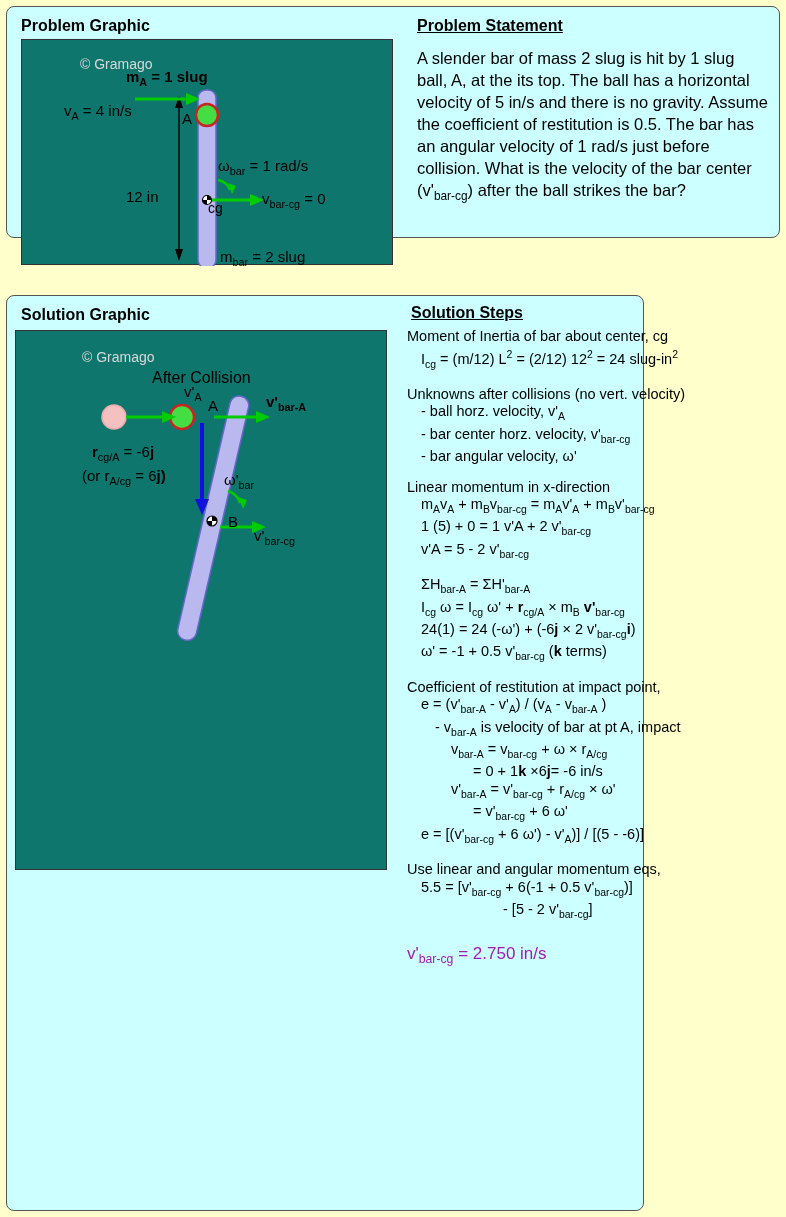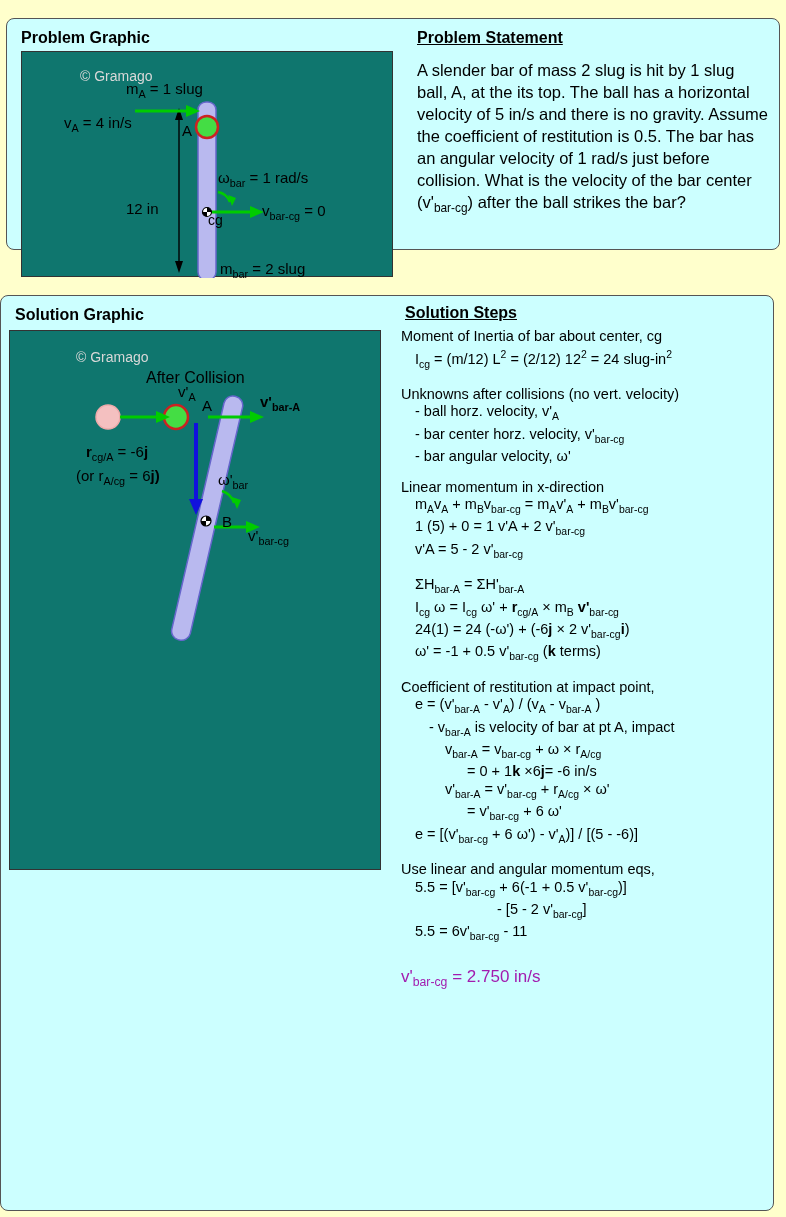--- a/index.html
+++ b/index.html
@@ -12,22 +12,22 @@
     position:relative;
     overflow:hidden;
   }
   .panel{
     position:absolute;
     background:#ccffff;
     border:1px solid #555;
     border-radius:8px;
     box-sizing:border-box;
   }
-  #problem-panel{left:6px;top:18px;width:774px;height:232px;}
-  #solution-panel{left:0;top:295px;width:774px;height:916px;}
+  #problem-panel{left:6px;top:6px;width:774px;height:232px;}
+  #solution-panel{left:6px;top:295px;width:638px;height:916px;}
 
   .panel-title{
     font-weight:bold;
     font-size:16px;
   }
   .underline-title{text-decoration:underline;}
 
   .graphic-box{
     position:absolute;
     background:#0f766e;
@@ -95,21 +95,21 @@
       <path d="M185 155.5 A4.5 4.5 0 0 1 189.5 160 L185 160 Z" fill="#000"></path>
       <path d="M185 164.5 A4.5 4.5 0 0 1 180.5 160 L185 160 Z" fill="#000"></path>
 
       <line x1="190" y1="160" x2="232" y2="160" stroke="#00cc00" stroke-width="3"></line>
       <polygon points="242,160 228,154 228,166" fill="#00cc00"></polygon>
 
       <path d="M196 140 a16 16 0 0 1 12 10" fill="none" stroke="#00cc00" stroke-width="2.5"></path>
       <polygon points="210,154 206,143 214,146" fill="#00cc00"></polygon>
     </svg>
 
-    <div style="position:absolute;left:104px;top:28px;">
+    <div style="position:absolute;left:104px;top:28px;font-weight:bold;">
       <span>m</span><sub>A</sub><span> = 1 slug</span>
     </div>
     <div style="position:absolute;left:42px;top:62px;">
       <span>v</span><sub>A</sub><span> = 4 in/s</span>
     </div>
     <div style="position:absolute;left:160px;top:70px;">A</div>
     <div style="position:absolute;left:196px;top:117px;">
       <span>ω</span><sub>bar</sub><span> = 1 rad/s</span>
     </div>
     <div style="position:absolute;left:240px;top:150px;">
@@ -216,17 +216,16 @@
         <div class="ind3">v<sub>bar-A</sub> = v<sub>bar-cg</sub> + ω × r<sub>A/cg</sub></div>
         <div class="ind4">= 0 + 1<b>k</b> ×6<b>j</b>= -6 in/s</div>
         <div class="ind3">v'<sub>bar-A</sub> = v'<sub>bar-cg</sub> + r<sub>A/cg</sub> × ω'</div>
         <div class="ind4">= v'<sub>bar-cg</sub> + 6 ω'</div>
         <div class="ind1">e =  [(v'<sub>bar-cg</sub> + 6 ω') - v'<sub>A</sub>)] / [(5 - -6)]</div>
       </div>
       <div class="blk">
         <div>Use linear and angular momentum eqs,</div>
         <div class="ind1">5.5 = [v'<sub>bar-cg</sub> + 6(-1 + 0.5 v'<sub>bar-cg</sub>)]</div>
         <div class="ind5">- [5 - 2 v'<sub>bar-cg</sub>]</div>
-        <div class="ind1">5.5 = 6v'<sub>bar-cg</sub> - 11</div>
       </div>
       <div class="red" style="margin-top: 22px; color: #a21caf;">v'<sub>bar-cg</sub> = 2.750 in/s</div>
     </div>
 </div>
 
 </body></html>

